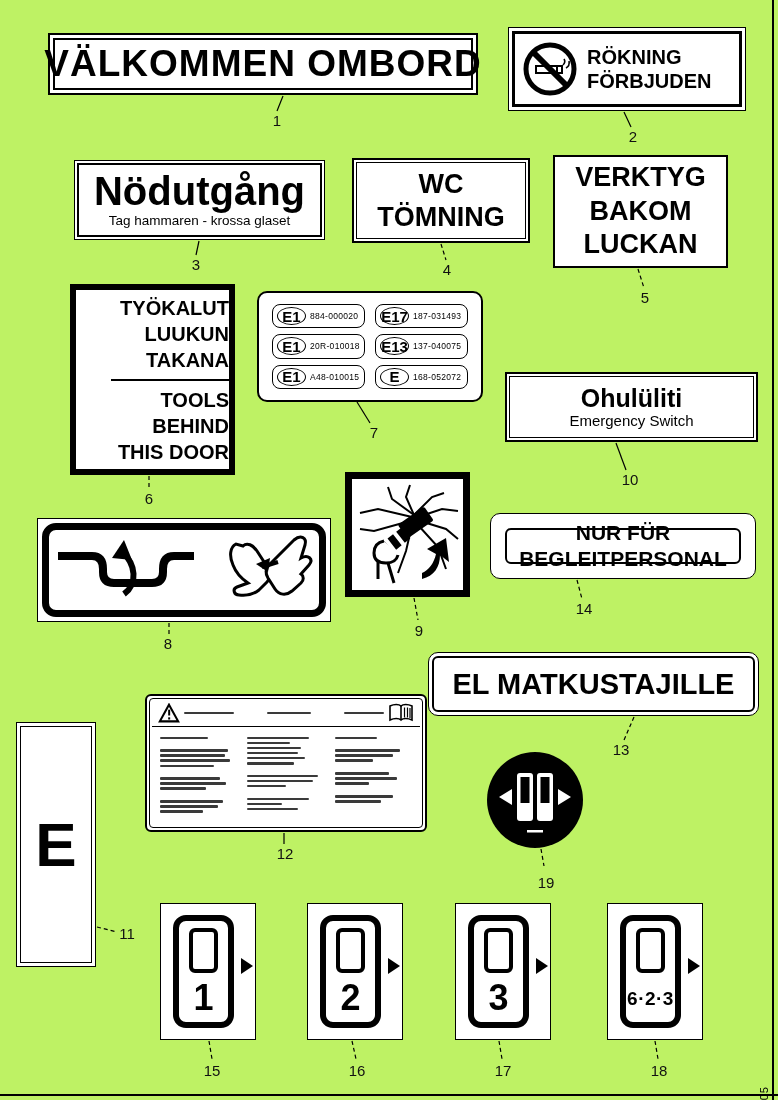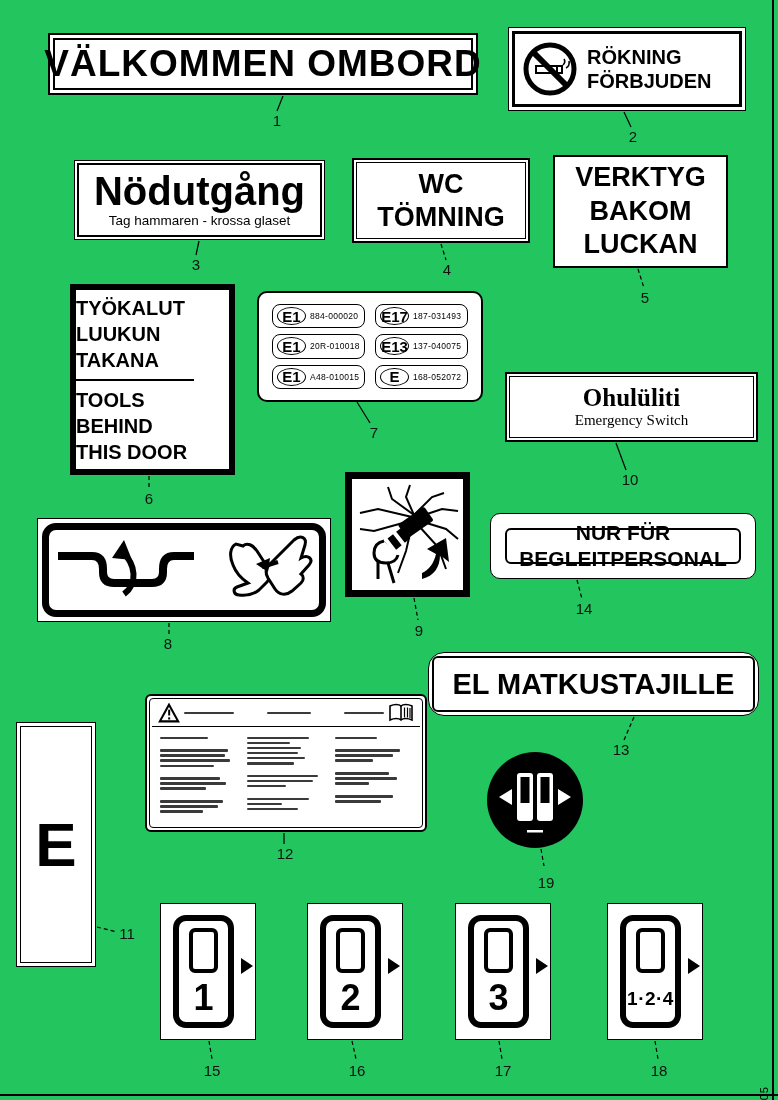--- a/index.html
+++ b/index.html
@@ -1,18 +1,18 @@
 <!DOCTYPE html>
 <html><head>
 <meta charset="utf-8">
 <style>
   * { margin:0; padding:0; box-sizing:border-box; }
   html,body { background:#fff; }
   .page {
-    position:relative; width:778px; height:1100px; background:#22c55e;
+    position:relative; width:778px; height:1100px; background:#bef264;
     font-family:"Liberation Sans", sans-serif; color:#000; overflow:hidden;
   }
   .frame-right  { position:absolute; right:4px; top:0; width:2px; height:1100px; background:#000; }
   .frame-bottom { position:absolute; left:0; bottom:4px; width:778px; height:2px; background:#000; }
 
   .lbl { position:absolute; background:#fff; }
   .dbl { border:2px solid #000; padding:3px; }
   .dbl-inner { border:2px solid #000; width:100%; height:100%;
                display:flex; flex-direction:column; align-items:center; justify-content:center; }
 
@@ -35,21 +35,21 @@
   .wc { left:352px; top:158px; width:178px; height:85px; border-width:2px; padding:2px; }
   .wc .dbl-inner { border-width:1px; font-size:27px; font-weight:bold; line-height:1.2; text-align:center; }
 
   
   .verktyg { left:553px; top:155px; width:175px; height:113px; border:2px solid #000;
              display:flex; flex-direction:column; align-items:center; justify-content:center;
              font-size:27px; font-weight:bold; line-height:1.25; text-align:center; }
 
   
   .tools { left:70px; top:284px; width:165px; height:191px; border:6px solid #000;
-           display:flex; flex-direction:column; align-items:flex-start; justify-content:center;
+           display:flex; flex-direction:column; align-items:flex-end; justify-content:center;
            font-size:20px; font-weight:bold; line-height:1.3; text-align:center; }
   .tools-divider { width:118px; height:2px; background:#000; margin:6px 0; }
 
   
   .approvals { left:257px; top:291px; width:226px; height:111px; border:2px solid #000; border-radius:10px;
                display:flex; gap:10px; padding:11px 13px; }
   .app-col { display:flex; flex-direction:column; gap:6px; flex:1; }
   .plate { border:1.5px solid #000; border-radius:8px; height:25px; display:flex; align-items:center;
            padding:0 4px; gap:4px; overflow:hidden; }
   .emark { width:29px; height:18px; min-width:18px; border:1.5px solid #000; border-radius:50%;
@@ -60,31 +60,31 @@
   .hatch { left:37px; top:518px; width:294px; height:104px; border:1px solid #000; padding:4px; }
   .hatch-inner { border:7px solid #000; border-radius:14px; width:100%; height:100%;
                  display:flex; align-items:center; justify-content:center; }
 
   
   .hammer { left:345px; top:472px; width:125px; height:125px; border:7px solid #000;
             display:flex; align-items:center; justify-content:center; }
 
   
   .ohu { left:505px; top:372px; width:253px; height:70px; border-width:2px; padding:2px; }
-  .ohu .dbl-inner { border-width:1px;font-family:Liberation Serif, serif; }
+  .ohu .dbl-inner { border-width:1px; }
   .ohu-title { font-size:25px; font-weight:bold; line-height:1.05; }
   .ohu-sub { font-size:15px; margin-top:1px; }
 
   
   .nurfur { left:490px; top:513px; width:266px; height:66px; border-width:1.5px; border-radius:10px; padding:14px; }
   .nurfur .dbl-inner { border-width:2px; border-radius:6px; font-size:21px; font-weight:bold;
                        line-height:1.25; text-align:center; }
 
   
-  .elmat { left:428px; top:652px; width:331px; height:64px; border-width:1.5px; border-radius:16px; padding:3px; }
+  .elmat { left:428px; top:652px; width:331px; height:64px; border-width:1.5px; border-radius:10px; padding:3px; }
   .elmat .dbl-inner { border-width:2px; border-radius:6px; font-size:29px; font-weight:bold; white-space:nowrap; }
 
   
   .instr { left:145px; top:694px; width:282px; height:138px; border-width:2px; border-radius:6px; padding:2px; }
   .instr-inner { border:1px solid #000; border-radius:4px; width:100%; height:100%;
                  display:flex; flex-direction:column; }
   .instr-head { display:flex; align-items:center; justify-content:space-between; padding:4px 8px 3px 8px; }
   .instr-head-grp { display:flex; align-items:center; gap:4px; }
   .instr-rule { height:1px; background:#000; margin:0 2px; }
   .instr-body { flex:1; display:grid; grid-template-columns:1fr 1fr 1fr; gap:0 10px; padding:7px 10px; }
@@ -366,21 +366,21 @@
   <div class="sw" style="left:455px; top:903px;">
     <div class="sw-rocker">
       <div class="sw-window"></div>
       <div class="sw-num">3</div>
     </div>
     <div class="sw-arrow"></div>
   </div>
   <div class="sw" style="left:607px; top:903px;">
     <div class="sw-rocker">
       <div class="sw-window"></div>
-      <div class="sw-num-multi">1·2·4</div>
+      <div class="sw-num-multi">6·2·3</div>
     </div>
     <div class="sw-arrow"></div>
   </div>
 
   <svg class="leaders">
     <g stroke="#000" stroke-width="1.2" fill="none">
       <line x1="283" y1="96" x2="277" y2="111"></line>
       <line x1="624" y1="112" x2="631" y2="127"></line>
       <line x1="199" y1="241" x2="196" y2="255"></line>
       <line x1="441" y1="244" x2="446" y2="260" stroke-dasharray="4 3"></line>

